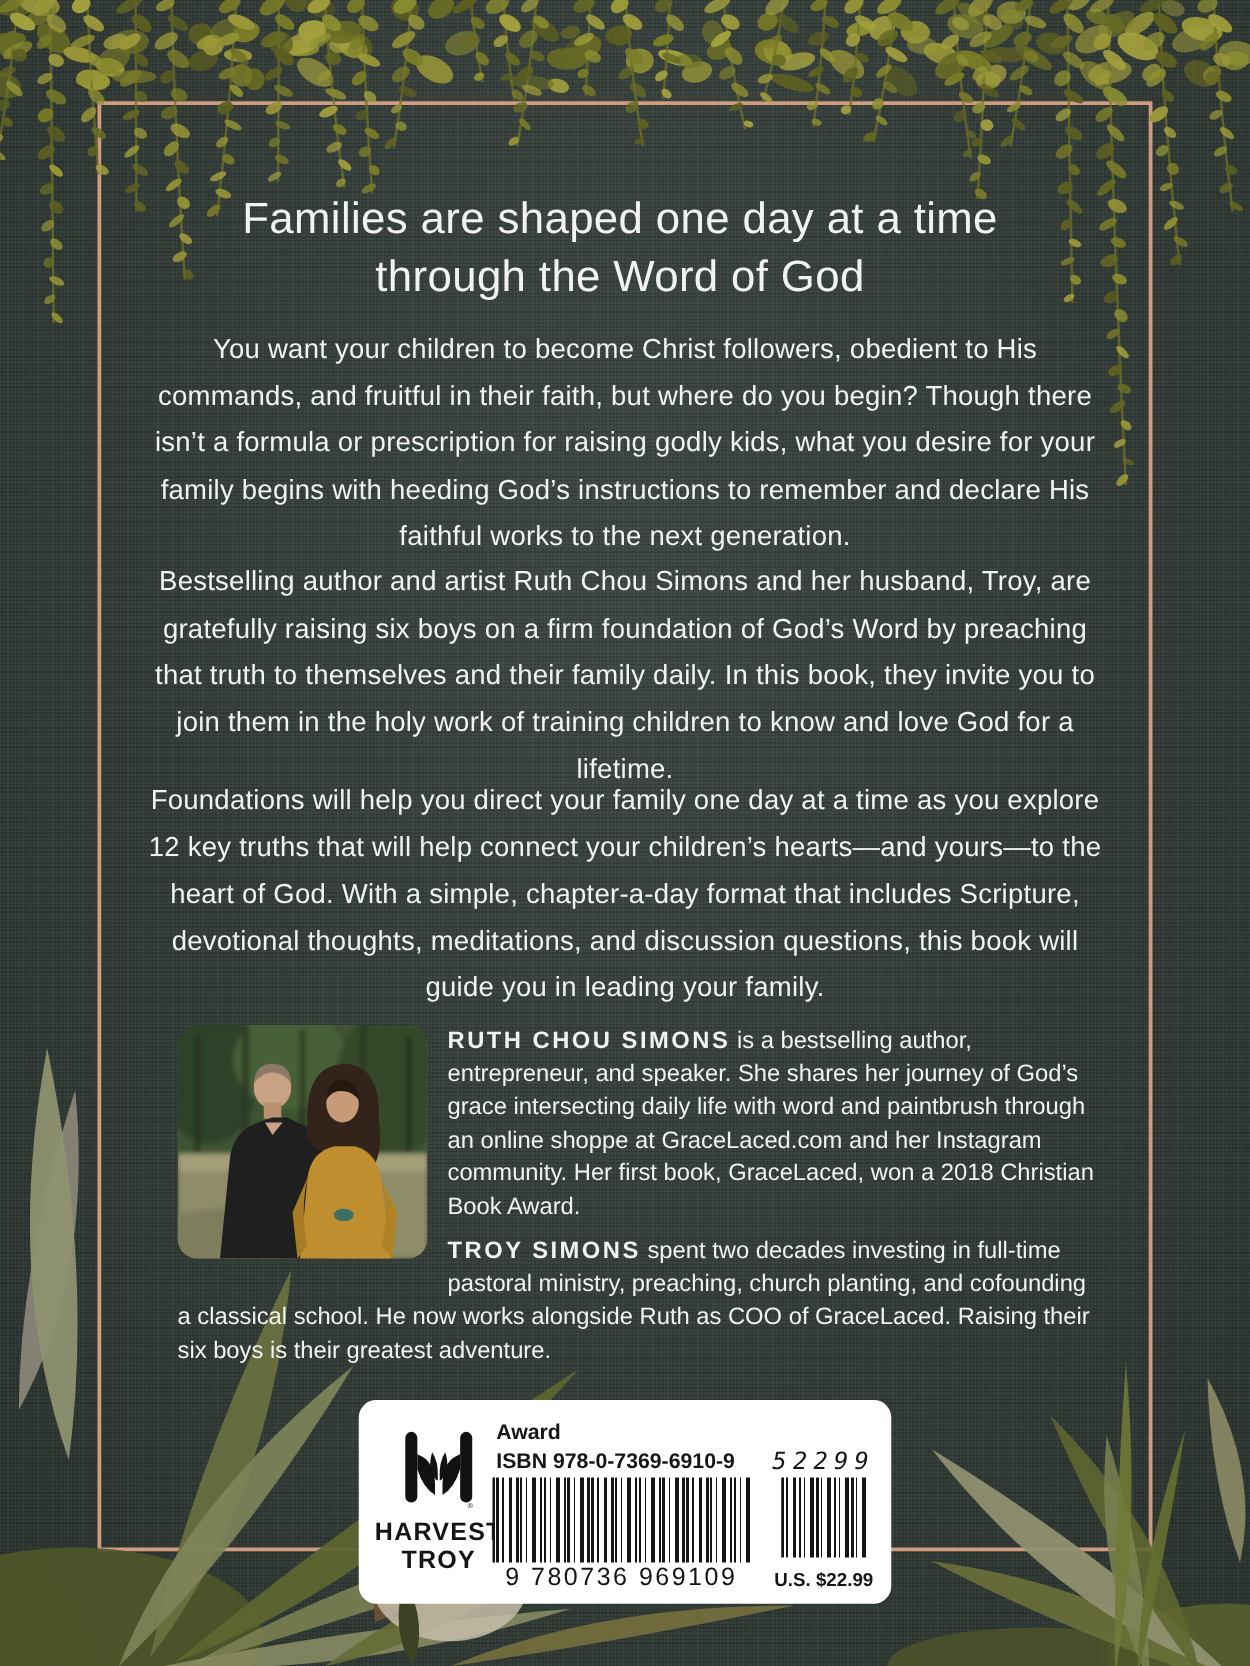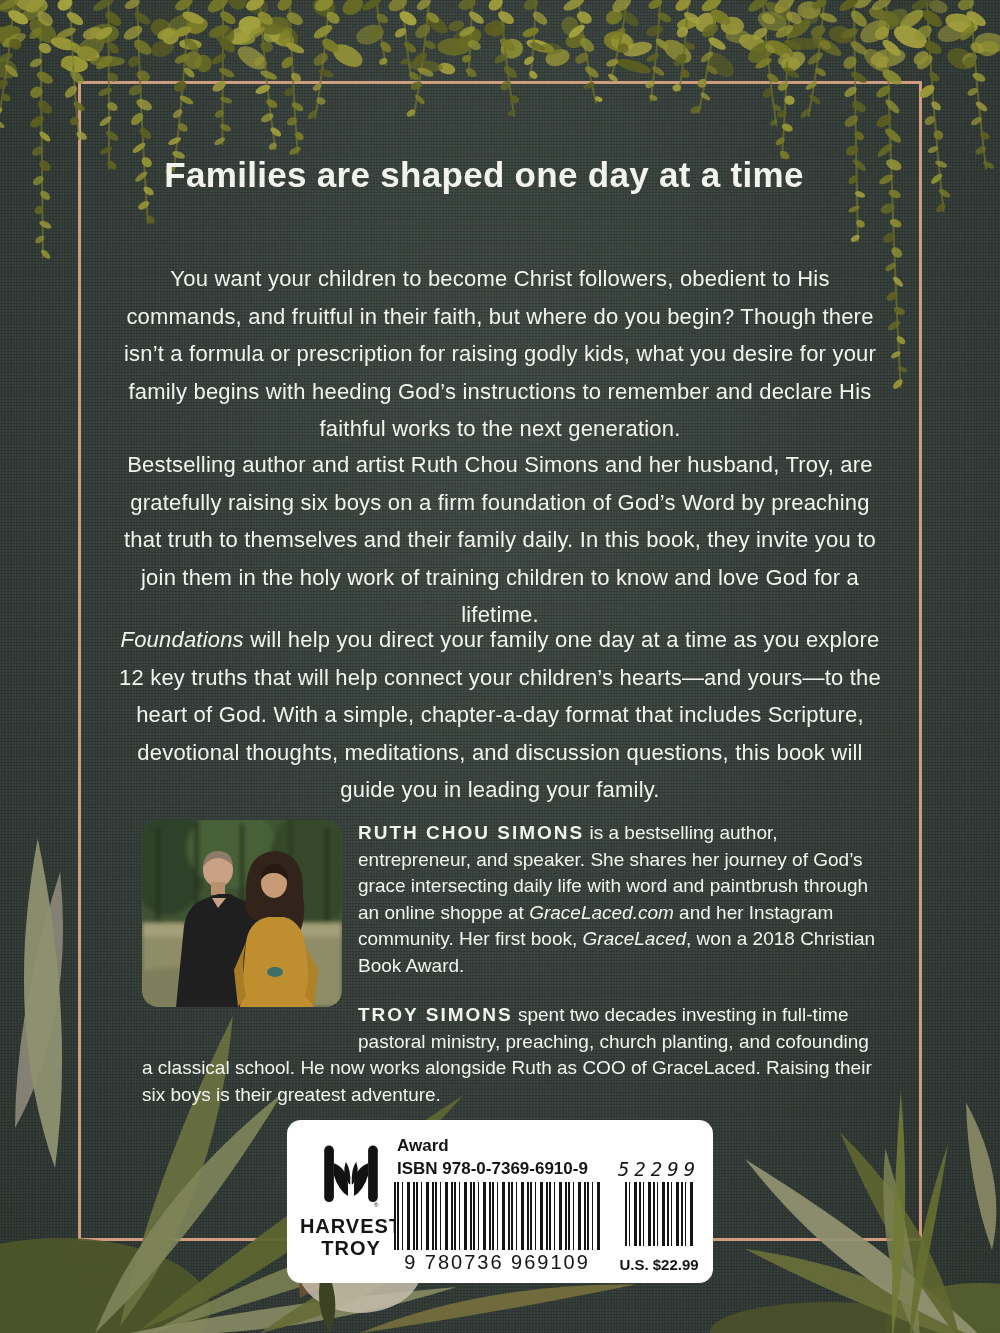--- a/index.html
+++ b/index.html
@@ -12,32 +12,32 @@
       radial-gradient(ellipse at 50% 35%, rgba(255,255,255,.05), rgba(0,0,0,.16));
     font-family:"Liberation Sans",sans-serif;
   }
   .frame{position:absolute;left:78px;top:81px;width:838px;height:1154px;
     border:3px solid var(--frame,#d9a184);opacity:.95;}
   .decor{position:absolute;pointer-events:none;}
   #ferns{left:0;top:0;}
   #leavesL{left:0;top:828px;}
   #leavesR{left:620px;top:1040px;}
   .headline{position:absolute;left:0;top:151px;width:968px;text-align:center;
-    color:var(--text,#f2f3ef);font-weight:bold;font-size:35px;line-height:47px;letter-spacing:.3px;}
+    color:var(--text,#f2f3ef);font-weight:normal;font-size:35px;line-height:47px;letter-spacing:.3px;padding-left:12px;}
   .body{position:absolute;left:110px;width:780px;margin:0;text-align:center;
     color:var(--text,#f2f3ef);font-size:22px;line-height:37.5px;letter-spacing:.2px;}
   .p1{top:260px}.p2{top:446px}.p3{top:621px}
   .about{position:absolute;left:142px;top:820px;width:740px;color:var(--text,#f2f3ef);
     font-size:19px;line-height:26.5px;}
   .photo-wrap{float:left;width:216px;height:214px;}
   .photo{display:block;border-radius:16px;}
   .bio{margin:0;}
-  .bio + .bio{margin-top:23px;}
+  .bio + .bio{margin-top:9px;}
   .seg-b{font-weight:bold;letter-spacing:2px;}
-  .seg-i{font-style:italic;}
+  .seg-i{}
   .label{position:absolute;left:287px;top:1120px;width:426px;height:163px;
     background:var(--label_bg,#fff);border-radius:14px;color:var(--barcode_ink,#151515);}
   .logo-block{position:absolute;left:10px;top:24px;width:108px;text-align:center;}
   .hh{display:block;margin:0 auto;width:62px;height:64px;}
   .hh-name{font-weight:bold;font-size:20px;line-height:22px;letter-spacing:1px;margin-top:7px;}
   .cat{position:absolute;left:110px;top:16px;font-weight:bold;font-size:17px;}
   .isbn{position:absolute;left:110px;top:39px;font-weight:bold;font-size:17px;}
   .ean{position:absolute;left:107px;top:62px;width:206px;height:68px;
     background:repeating-linear-gradient(90deg,#151515 0 2px,#fff 2px 3px,#151515 3px 5px,#fff 5px 8px,#151515 8px 9px,#fff 9px 13px,#151515 13px 16px,#fff 16px 19px);}
   .ean-digits{position:absolute;left:93px;top:131px;width:234px;text-align:center;
@@ -503,20 +503,21 @@
       <path d="M365 300 Q266.8132465140482 205.97680371371678 125.4093469858121 119.45549305438556 Q230.7043451249253 253.89493431655438 365 300 Z" fill="#8f9070" opacity="0.95"></path>
       <path d="M340 300 Q317.1769145362398 188.46925639128062 220.00000000000006 92.15390309173472 Q272.14359353944894 214.46925639128062 340 300 Z" fill="#5f6630" opacity="0.9"></path>
       <path d="M300 305 Q298.1589725521472 213.93622774156427 265.27036446661396 108.0384493975584 Q254.82743141961004 221.57674755890918 300 305 Z" fill="#7d8252" opacity="0.85"></path>
       <path d="M272 300 Q292.915837438356 188.16182340429424 280.72487417562525 50.15229324522605 Q270.92923924393585 187.39403447683924 272 300 Z" fill="#717a36" opacity="0.9"></path>
       <path d="M290 300 Q311.0993183176797 212.41678947121645 328.161799075309 103.67456331046719 Q291.4667746487264 208.60060956368554 290 300 Z" fill="#667030" opacity="0.9"></path>
       <path d="M372 210 Q387.853365091824 138.6633276970019 345.95277334996047 62.27883704816881 Q348.46105497133567 145.60925480367914 372 210 Z" fill="#97966d" opacity="0.8"></path>
     </svg>
 
   <header class="headline">
     <div>Families are shaped one day at a time</div>
+    <div>through the Word of God</div>
   </header>
 
   <p class="body p2">Bestselling author and artist Ruth Chou Simons and her husband, Troy, are gratefully raising six boys on a firm foundation of God’s Word by preaching that truth to themselves and their family daily. In this book, they invite you to join them in the holy work of training children to know and love God for a lifetime.</p>
   <p class="body p1">You want your children to become Christ followers, obedient to His commands, and fruitful in their faith, but where do you begin? Though there isn’t a formula or prescription for raising godly kids, what you desire for your family begins with heeding God’s instructions to remember and declare His faithful works to the next generation.</p>
   <p class="body p3"><span class="seg-i">Foundations</span><span> will help you direct your family one day at a time as you explore 12 key truths that will help connect your children’s hearts—and yours—to the heart of God. With a simple, chapter-a-day format that includes Scripture, devotional thoughts, meditations, and discussion questions, this book will guide you in leading your family.</span></p>
 
   <section class="about">
     <div class="photo-wrap">
       <svg class="photo" width="200" height="187" viewBox="0 0 200 187">
         <defs>

